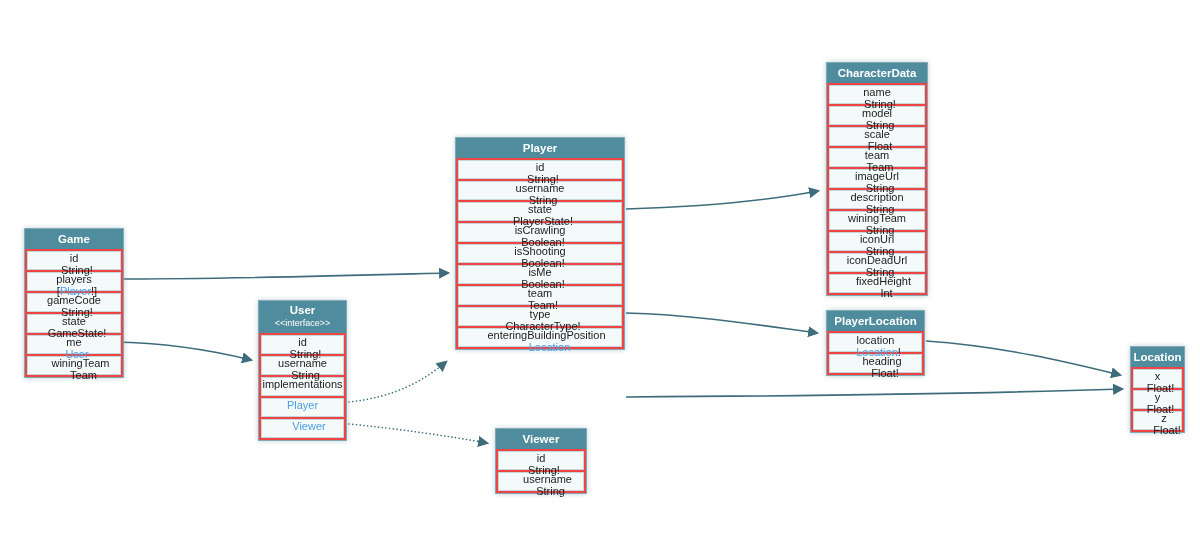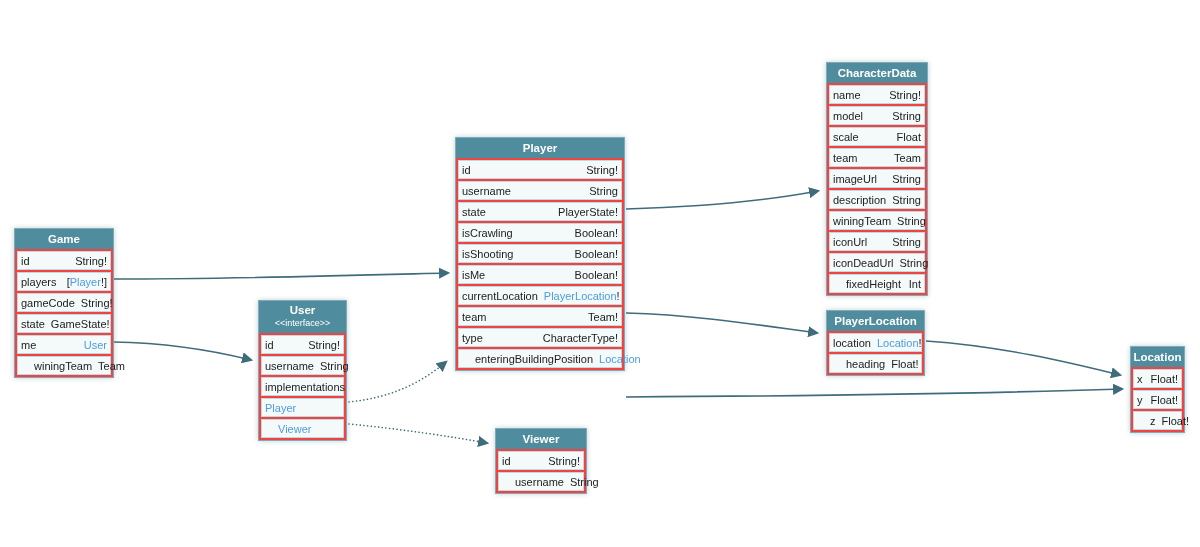--- a/index.html
+++ b/index.html
@@ -24,20 +24,21 @@
   .thead.with-sub{height:30px;line-height:normal;padding-top:2px;}
   .with-sub .ttitle{line-height:15px;font-size:11.5px;}
   .tsub{line-height:11px;font-size:9px;font-weight:normal;}
   .frow{
     display:flex;justify-content:space-between;align-items:center;
     height:17px;margin:2px 2px 0 2px;padding:0 3px;
     background:var(--row-bg);
     border:1px solid var(--row-border);
     font-size:11px;white-space:nowrap;
     color:var(--text-color);
+    flex-direction:column;
   }
   .frow:last-child{margin-bottom:2px;padding-left:16px;}
   .fname{color:var(--text-color);}
   .ftype{margin-left:6px;}
   .link{color:var(--link-color);}
 </style>
 </head>
 <body style="background: rgb(255, 255, 255);">
 
 <div id="canvas">
@@ -50,21 +51,21 @@
       <path d="M113,279 C240,279 370,275 448,273" fill="none" stroke="#3e6c7b" stroke-width="1.6" marker-end="url(#arrowhead)"></path>
       <path d="M113,342 C170,343 215,351 251,360" fill="none" stroke="#3e6c7b" stroke-width="1.6" marker-end="url(#arrowhead)"></path>
       <path d="M626,209 C700,207 770,200 818,191" fill="none" stroke="#3e6c7b" stroke-width="1.6" marker-end="url(#arrowhead)"></path>
       <path d="M626,313 C700,315 765,326 817,333" fill="none" stroke="#3e6c7b" stroke-width="1.6" marker-end="url(#arrowhead)"></path>
       <path d="M626,397 C800,396 1000,393 1122,389" fill="none" stroke="#3e6c7b" stroke-width="1.6" marker-end="url(#arrowhead)"></path>
       <path d="M926,341 C1000,346 1068,362 1120,375" fill="none" stroke="#3e6c7b" stroke-width="1.6" marker-end="url(#arrowhead)"></path>
       <path d="M349,402 C395,397 423,381 446,362" fill="none" stroke="#3e6c7b" stroke-width="1.6" stroke-dasharray="0.1 3.6" stroke-linecap="round" marker-end="url(#arrowhead)"></path>
       <path d="M349,424 C400,429 448,436 487,443" fill="none" stroke="#3e6c7b" stroke-width="1.6" stroke-dasharray="0.1 3.6" stroke-linecap="round" marker-end="url(#arrowhead)"></path>
     </svg>
   <div id="tables">
-      <div class="gtable" style="left: 14px; top: 228px; width: 100px;">
+      <div class="gtable" style="left: 24px; top: 228px; width: 100px;">
         <div class="thead">
           <div class="ttitle">Game</div>
         </div>
         <div class="frow">
           <span class="fname">id</span>
           <span class="ftype"><span class="">String!</span></span>
         </div>
         <div class="frow">
           <span class="fname">players</span>
           <span class="ftype"><span class="">[</span><span class="link">Player</span><span class="">!]</span></span>
@@ -131,24 +132,20 @@
         </div>
         <div class="frow">
           <span class="fname">isShooting</span>
           <span class="ftype"><span class="">Boolean!</span></span>
         </div>
         <div class="frow">
           <span class="fname">isMe</span>
           <span class="ftype"><span class="">Boolean!</span></span>
         </div>
         <div class="frow">
-          <span class="fname">currentLocation</span>
-          <span class="ftype"><span class="link">PlayerLocation</span><span class="">!</span></span>
-        </div>
-        <div class="frow">
           <span class="fname">team</span>
           <span class="ftype"><span class="">Team!</span></span>
         </div>
         <div class="frow">
           <span class="fname">type</span>
           <span class="ftype"><span class="">CharacterType!</span></span>
         </div>
         <div class="frow">
           <span class="fname">enteringBuildingPosition</span>
           <span class="ftype"><span class="link">Location</span></span>

